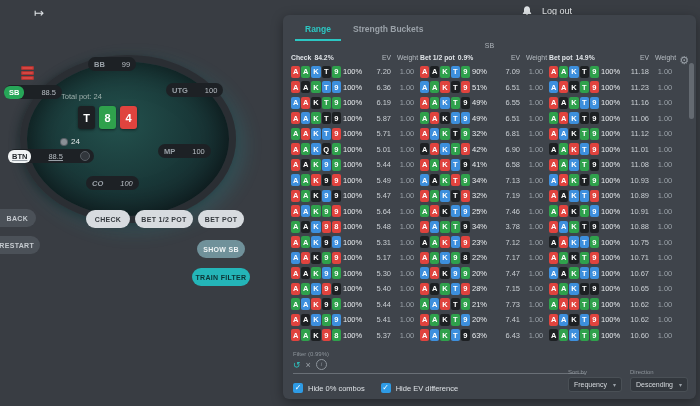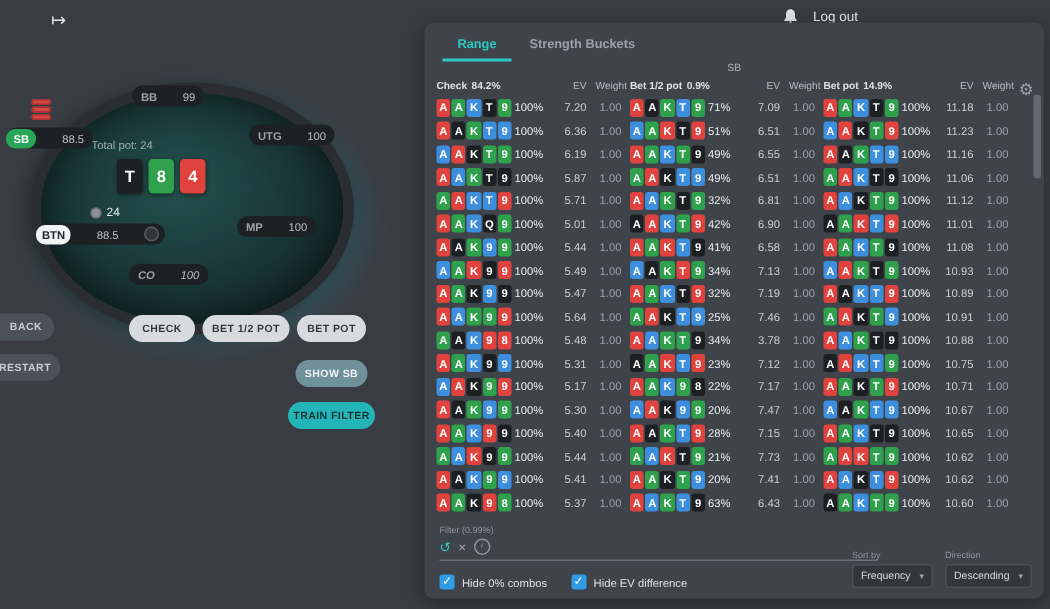--- a/index.html
+++ b/index.html
@@ -22,21 +22,21 @@
   .seat{position:absolute;display:flex;align-items:center;height:14px;border-radius:7px;background:#1d2125;
         color:#9aa1a8;font-size:7.5px;padding:0 6px;gap:17px;z-index:3;}
   .seat .nm{font-weight:bold;}
   .seat .st{color:#b9bfc5;text-align:right;}
   .seat-bb{left:88px;top:57px;}
   .seat-utg{left:166px;top:83px;}
   .seat-mp{left:158px;top:144px;}
   .seat-co{left:86px;top:176px;font-style:italic;}
   .seat-sb{left:4px;top:85px;padding:0 6px 0 0;}
   .seat-sb .badge{background:#27a658;color:#fff;border-radius:6px;padding:2px 5px;font-weight:bold;}
-  .seat-btn{left:24px;top:149px;padding:0 4px 0 0;}
+  .seat-btn{left:8px;top:149px;padding:0 4px 0 0;text-decoration:underline;}
   .seat-btn .badge{background:#f1f3f4;color:#24282c;border-radius:6px;padding:2px 4px;font-weight:bold;}
   .info-dot{width:8px;height:8px;border-radius:50%;background:#31363c;border:1px solid #565c63;}
   .chip-stack{position:absolute;left:21px;top:66px;display:flex;flex-direction:column;gap:1px;z-index:3;}
   .chip{width:13px;height:4px;border-radius:2px;background:#d64541;box-shadow:inset 0 0 0 1px #a93330;}
   .pot-label{position:absolute;left:61px;top:92px;width:120px;text-align:left;font-size:7.5px;color:#9fb0ad;z-index:2;}
   .board{position:absolute;left:78px;top:106px;display:flex;gap:4px;z-index:2;}
   .card{width:17px;height:23px;border-radius:3px;color:#fff;font-size:11px;font-weight:bold;
         display:flex;align-items:center;justify-content:center;box-shadow:0 1px 3px rgba(0,0,0,.5);}
   .pot-amount{position:absolute;left:61px;top:137px;width:120px;display:flex;justify-content:flex-start;
               align-items:center;gap:4px;font-size:8px;color:#e2e7e8;z-index:2;}
@@ -213,21 +213,21 @@
           <div class="pct">100%</div>
           <div class="ev">7.20</div>
           <div class="w">1.00</div>
           <div class="hand">
             <span class="mini suit-h">A</span>
             <span class="mini suit-s">A</span>
             <span class="mini suit-c">K</span>
             <span class="mini suit-d">T</span>
             <span class="mini suit-c">9</span>
           </div>
-          <div class="pct">71%</div>
+          <div class="pct">90%</div>
           <div class="ev">7.09</div>
           <div class="w">1.00</div>
           <div class="hand">
             <span class="mini suit-h">A</span>
             <span class="mini suit-c">A</span>
             <span class="mini suit-d">K</span>
             <span class="mini suit-s">T</span>
             <span class="mini suit-c">9</span>
           </div>
           <div class="pct">100%</div>

